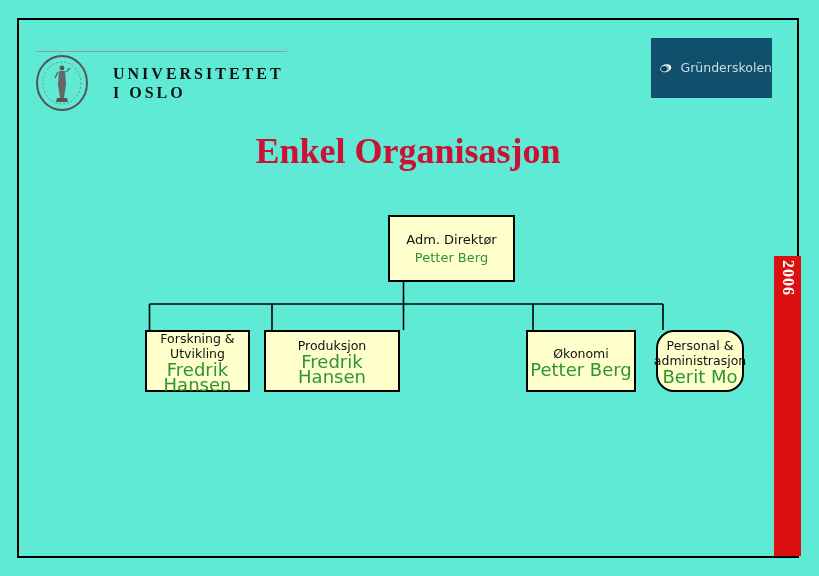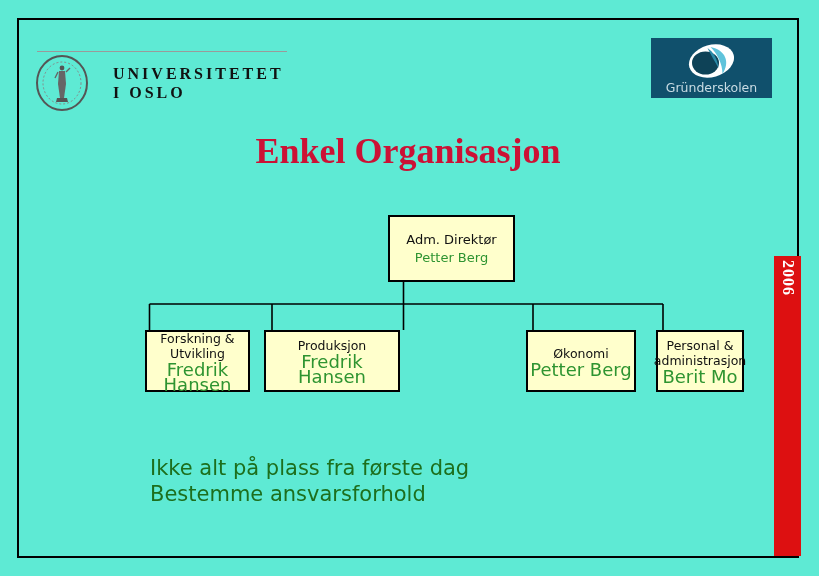--- a/index.html
+++ b/index.html
@@ -20,21 +20,21 @@
   .uio-seal { position: absolute; left: 35px; top: 54px; }
   .uio-name {
     position: absolute; left: 113px; top: 64px;
     font-family: "Liberation Serif", serif; font-weight: bold;
     font-size: 16px; letter-spacing: 3px; color: #111111; line-height: 19px;
   }
 
   
   .gsk-box {
     position: absolute; left: 651px; top: 38px; width: 121px; height: 60px;
-    background: #10506c; display: flex; flex-direction: column; align-items: center;
+    background: #10506c; display: flex; align-items: center;
   }
   .gsk-label {
     color: #c9dce4; font-size: 12.5px; margin-top: -2px;
     font-family: "DejaVu Sans", sans-serif;
   }
 
   
   .title {
     position: absolute; left: 17px; top: 130px; width: 782px;
     text-align: center; font-family: "Liberation Serif", serif;
@@ -61,21 +61,21 @@
     text-align: center; font-family: "DejaVu Sans", sans-serif; margin-left: 48px;
   }
   .org-box .role { color: #111111; white-space: pre-line; font-size: 12.5px; line-height: 15px; }
   .org-box .person { color: #2e9431; font-size: 18px; line-height: 15px; margin-top: 1px; }
   .box-root { left: 340px; top: 215px; width: 127px; height: 67px; }
   .box-root .role, .box-root .person { font-size: 13px; line-height: 17px; }
   .box-d0 { left: 97px;  top: 330px; width: 105px; height: 62px; }
   .box-d1 { left: 216px; top: 330px; width: 136px; height: 62px; }
   .box-d2 { left: 348px; top: 330px; width: 110px; height: 62px; }
   .box-d3 { left: 478px; top: 330px; width: 110px; height: 62px; }
-  .box-d4 { left: 608px; top: 330px; width: 88px; height: 62px; }
+  .box-d4 { left: 608px; top: 330px; width: 88px; height: 62px; border-radius: 18px; }
 
   
   .notes {
     position: absolute; left: 150px; top: 455px;
     font-family: "DejaVu Sans", sans-serif; font-size: 21px; line-height: 26px;
     color: #1d6f1d;
   }
 </style>
 </head>
 <body>
@@ -147,18 +147,14 @@
     <div class="role">Økonomi</div>
     <div class="person">Petter Berg</div>
   </div>
 
   <div class="org-box box-d4">
     <div class="role">Personal &amp;
 administrasjon</div>
     <div class="person">Berit Mo</div>
   </div>
 
-  <div class="notes">
-    <div>Ikke alt på plass fra første dag</div>
-    <div>Bestemme ansvarsforhold</div>
-  </div>
 
 </div>
 
 </body></html>

